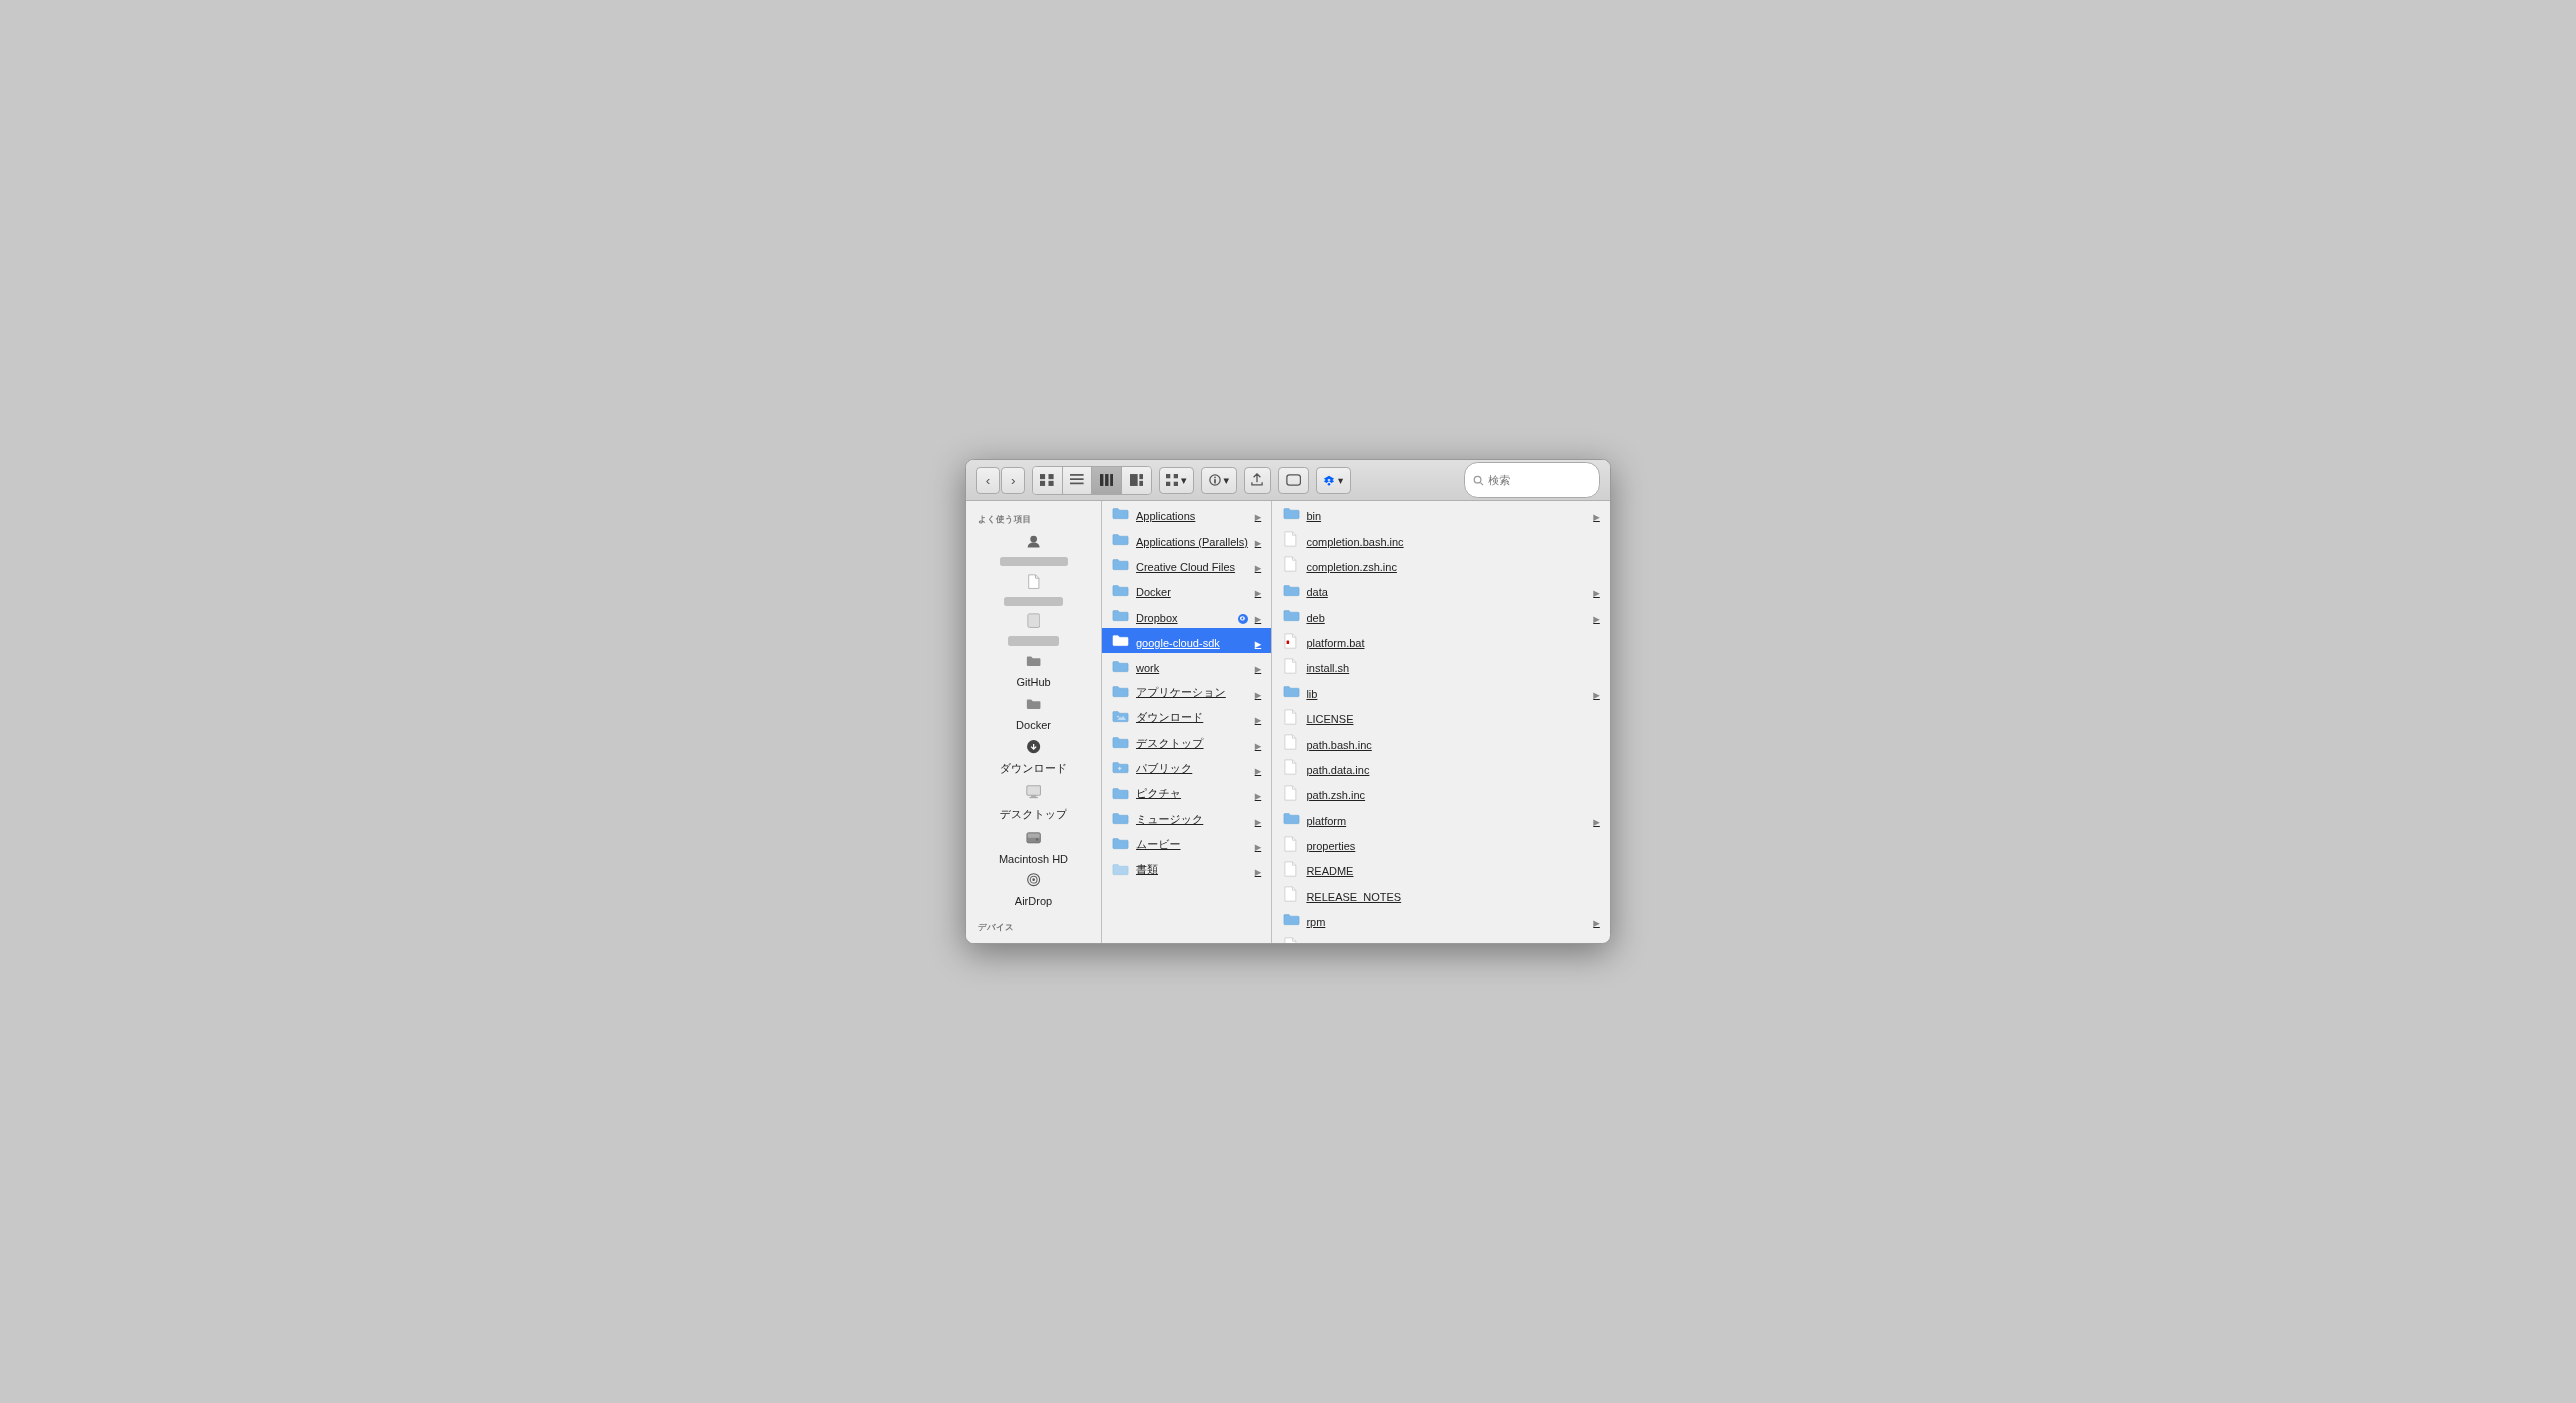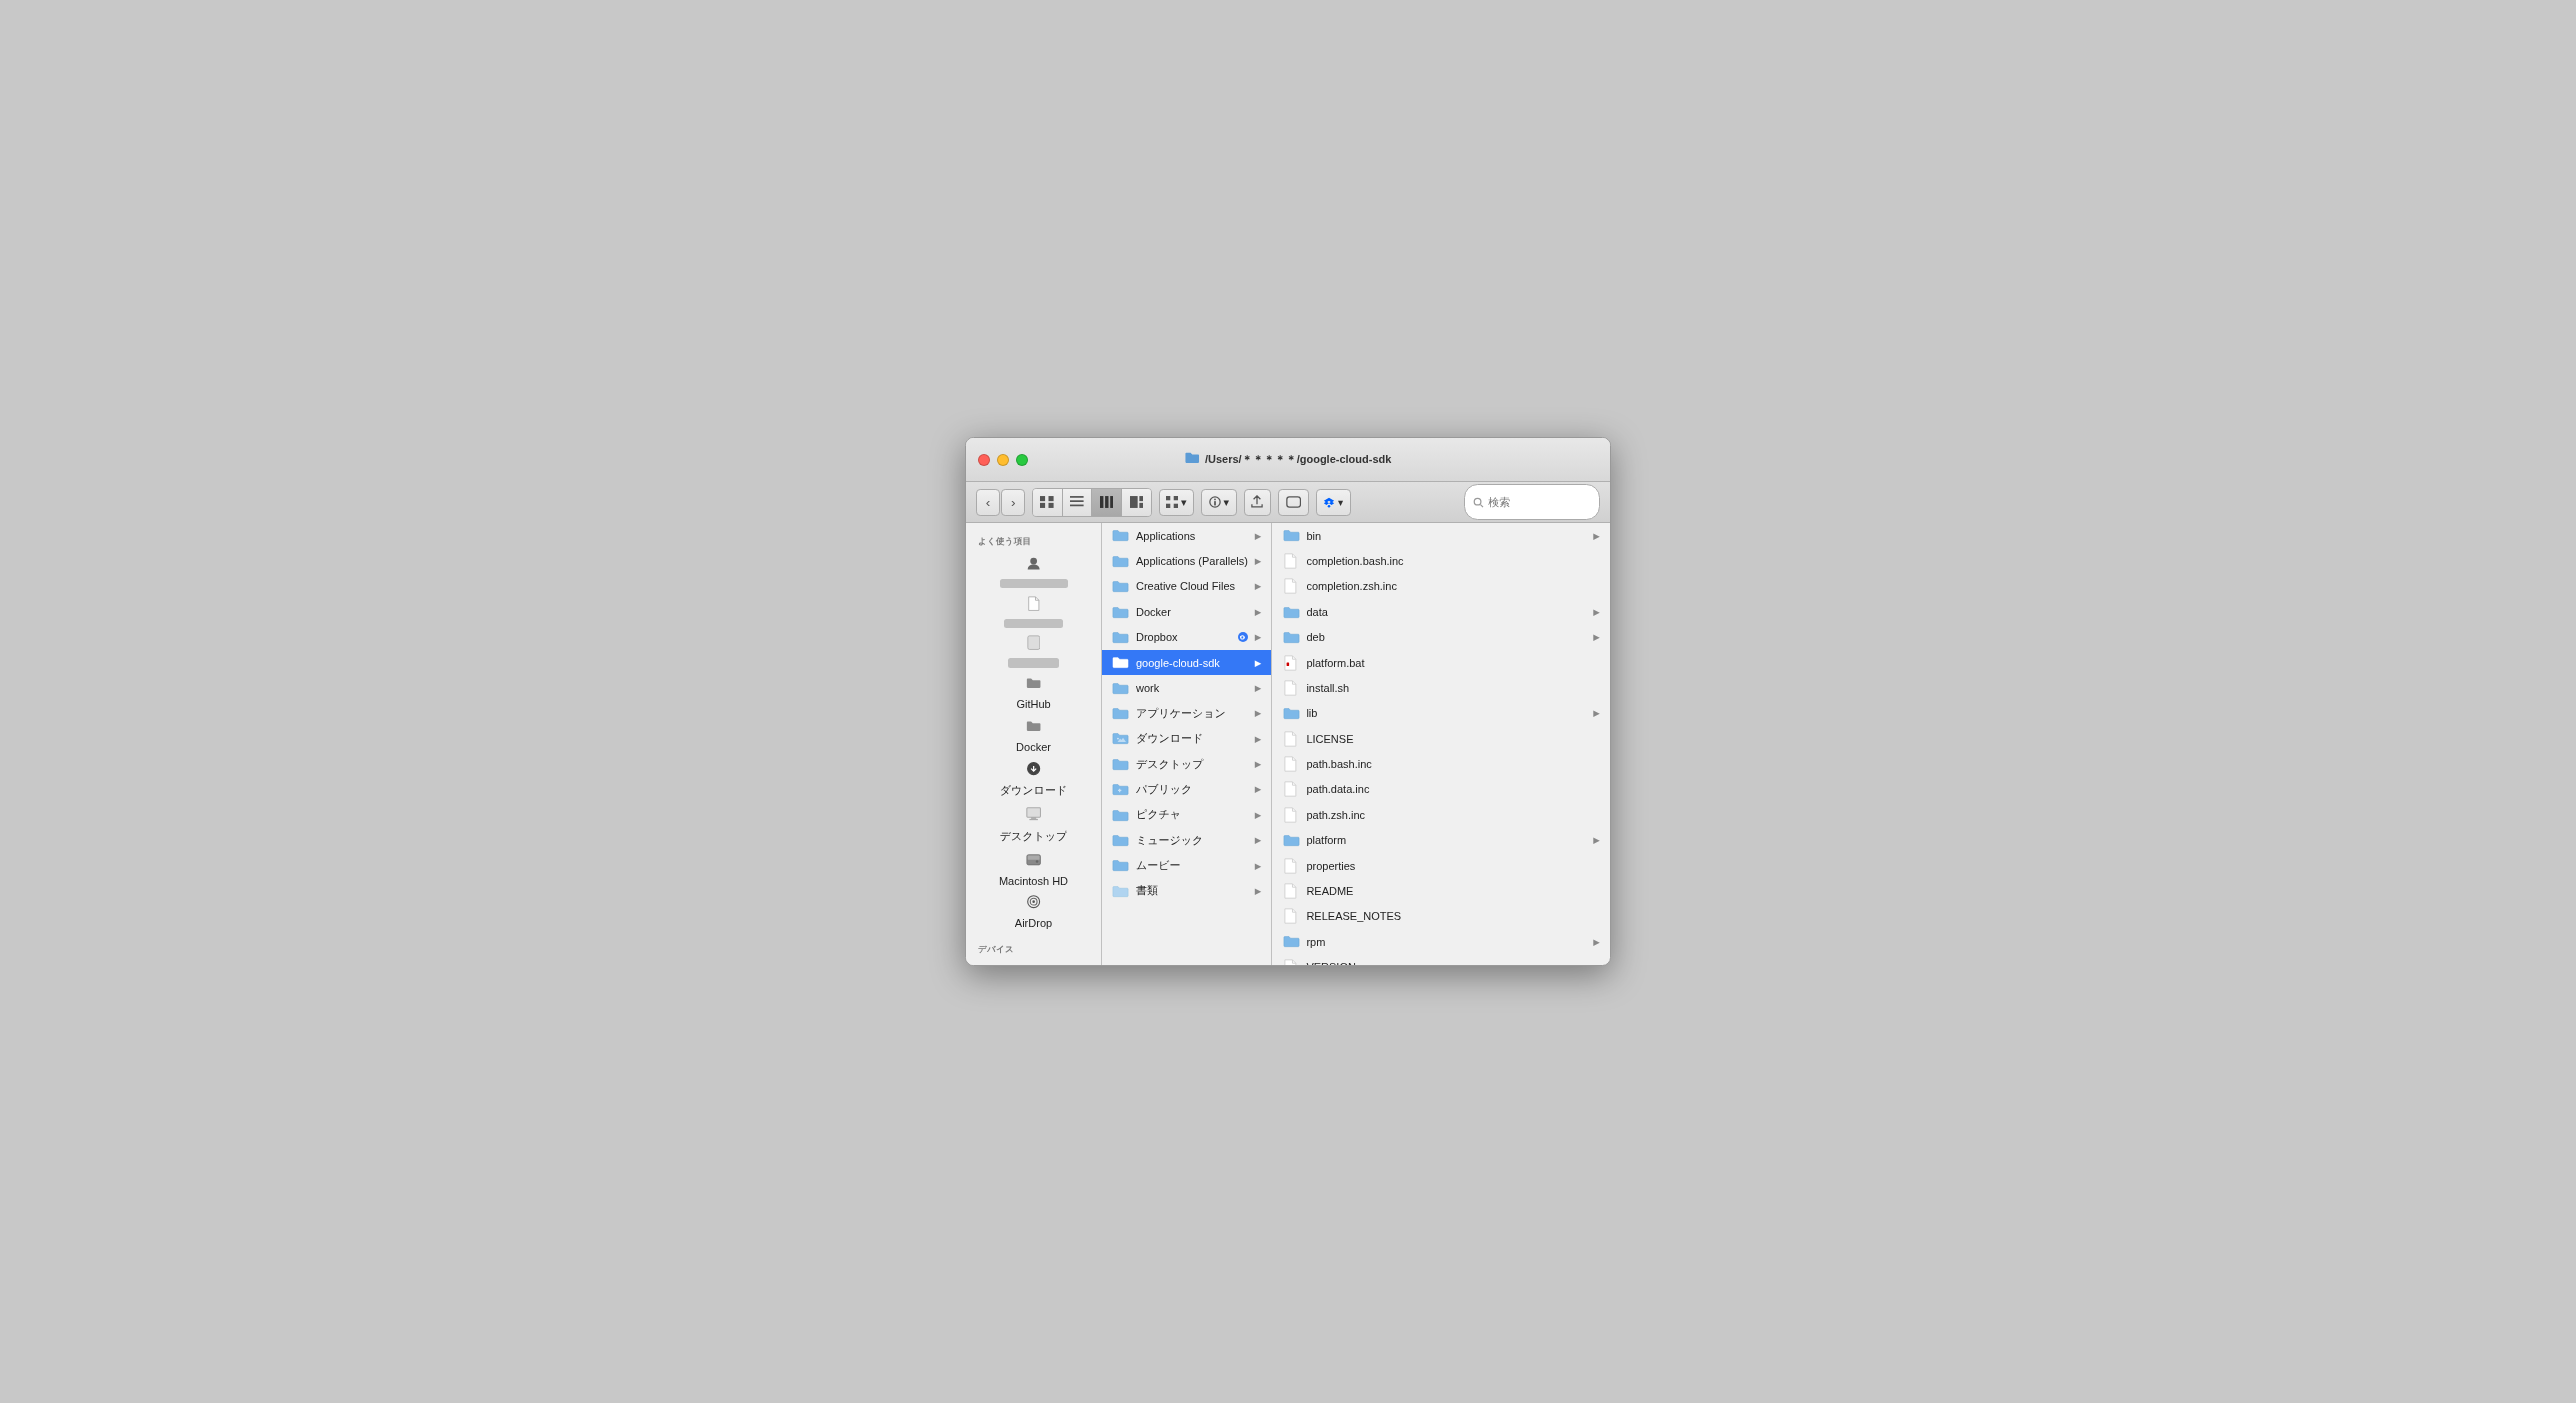--- a/index.html
+++ b/index.html
@@ -190,27 +190,28 @@
     }
     .column {
       min-width: 170px;
       border-right: 0.8px solid #c0c0c0;
       overflow-y: auto;
       flex-shrink: 0;
     }
     .column:last-child { border-right: none; flex: 1; }
     .file-item {
       display: flex;
-      align-items: center;
+      align-items: flex-end;
       padding: 4.2px 10.2px;
       gap: 6.8px;
       cursor: pointer;
       font-size: 11px;
       color: #222;
       position: relative;
+      text-decoration: underline;
     }
     .file-item.selected {
       background: #3478f6;
       color: white;
     }
     .file-icon {
       width: 17px;
       height: 17px;
       display: flex;
       align-items: center;
@@ -244,35 +245,20 @@
       align-items: center;
       justify-content: center;
     }
     .status-sync { background: #3478f6; color: white; font-size: 6.8px; }
   </style>
 </head>
 <body>
 
 <div class="window">
 
-  <div class="titlebar">
-    <div class="traffic-lights">
-      <div class="traffic-light tl-close"></div>
-      <div class="traffic-light tl-min"></div>
-      <div class="traffic-light tl-max"></div>
-    </div>
-    <div class="titlebar-center">
-      <span class="title-folder-icon">
-        <svg width="15.3" height="13.6" viewBox="0 0 18 16" fill="none">
-          <path d="M1 3C1 2.4 1.4 2 2 2H7L9 4H16C16.6 4 17 4.4 17 5V13C17 13.6 16.6 14 16 14H2C1.4 14 1 13.6 1 13V3Z" fill="#5b9bd5"></path>
-        </svg>
-      </span>
-      <span>/Users/＊＊＊＊＊/google-cloud-sdk</span>
-    </div>
-  </div>
 
   <div class="toolbar">
     <div class="nav-group">
       <button class="nav-btn">
         <span>‹</span>
       </button>
       <button class="nav-btn">
         <span>›</span>
       </button>
     </div>

